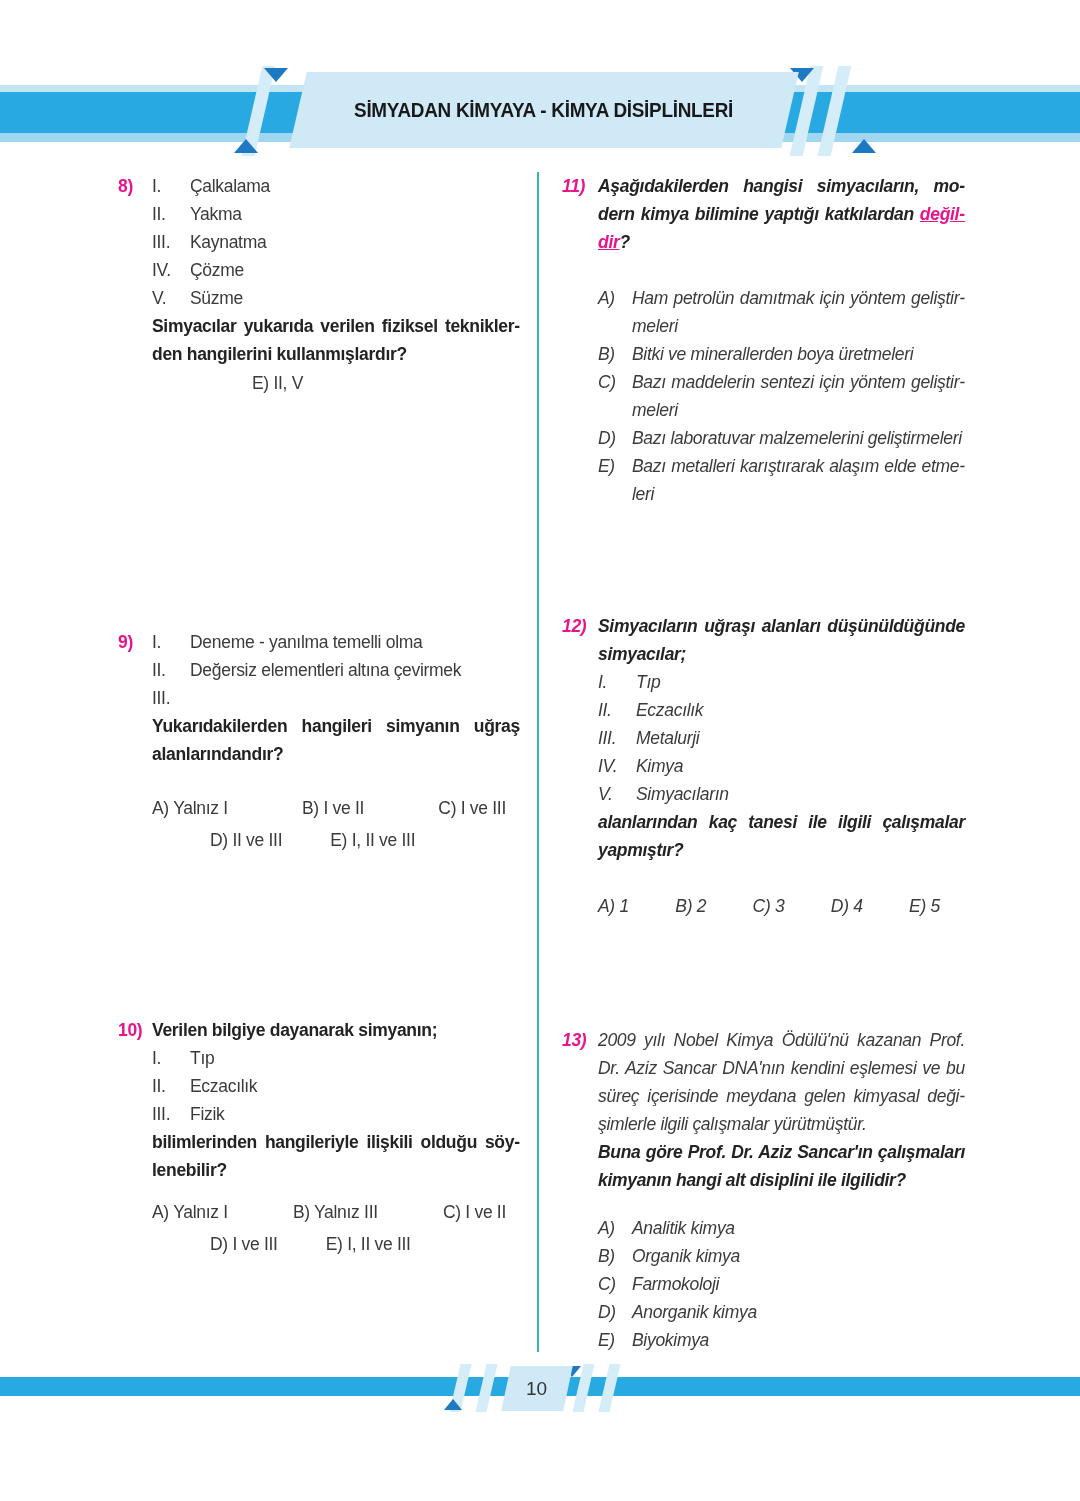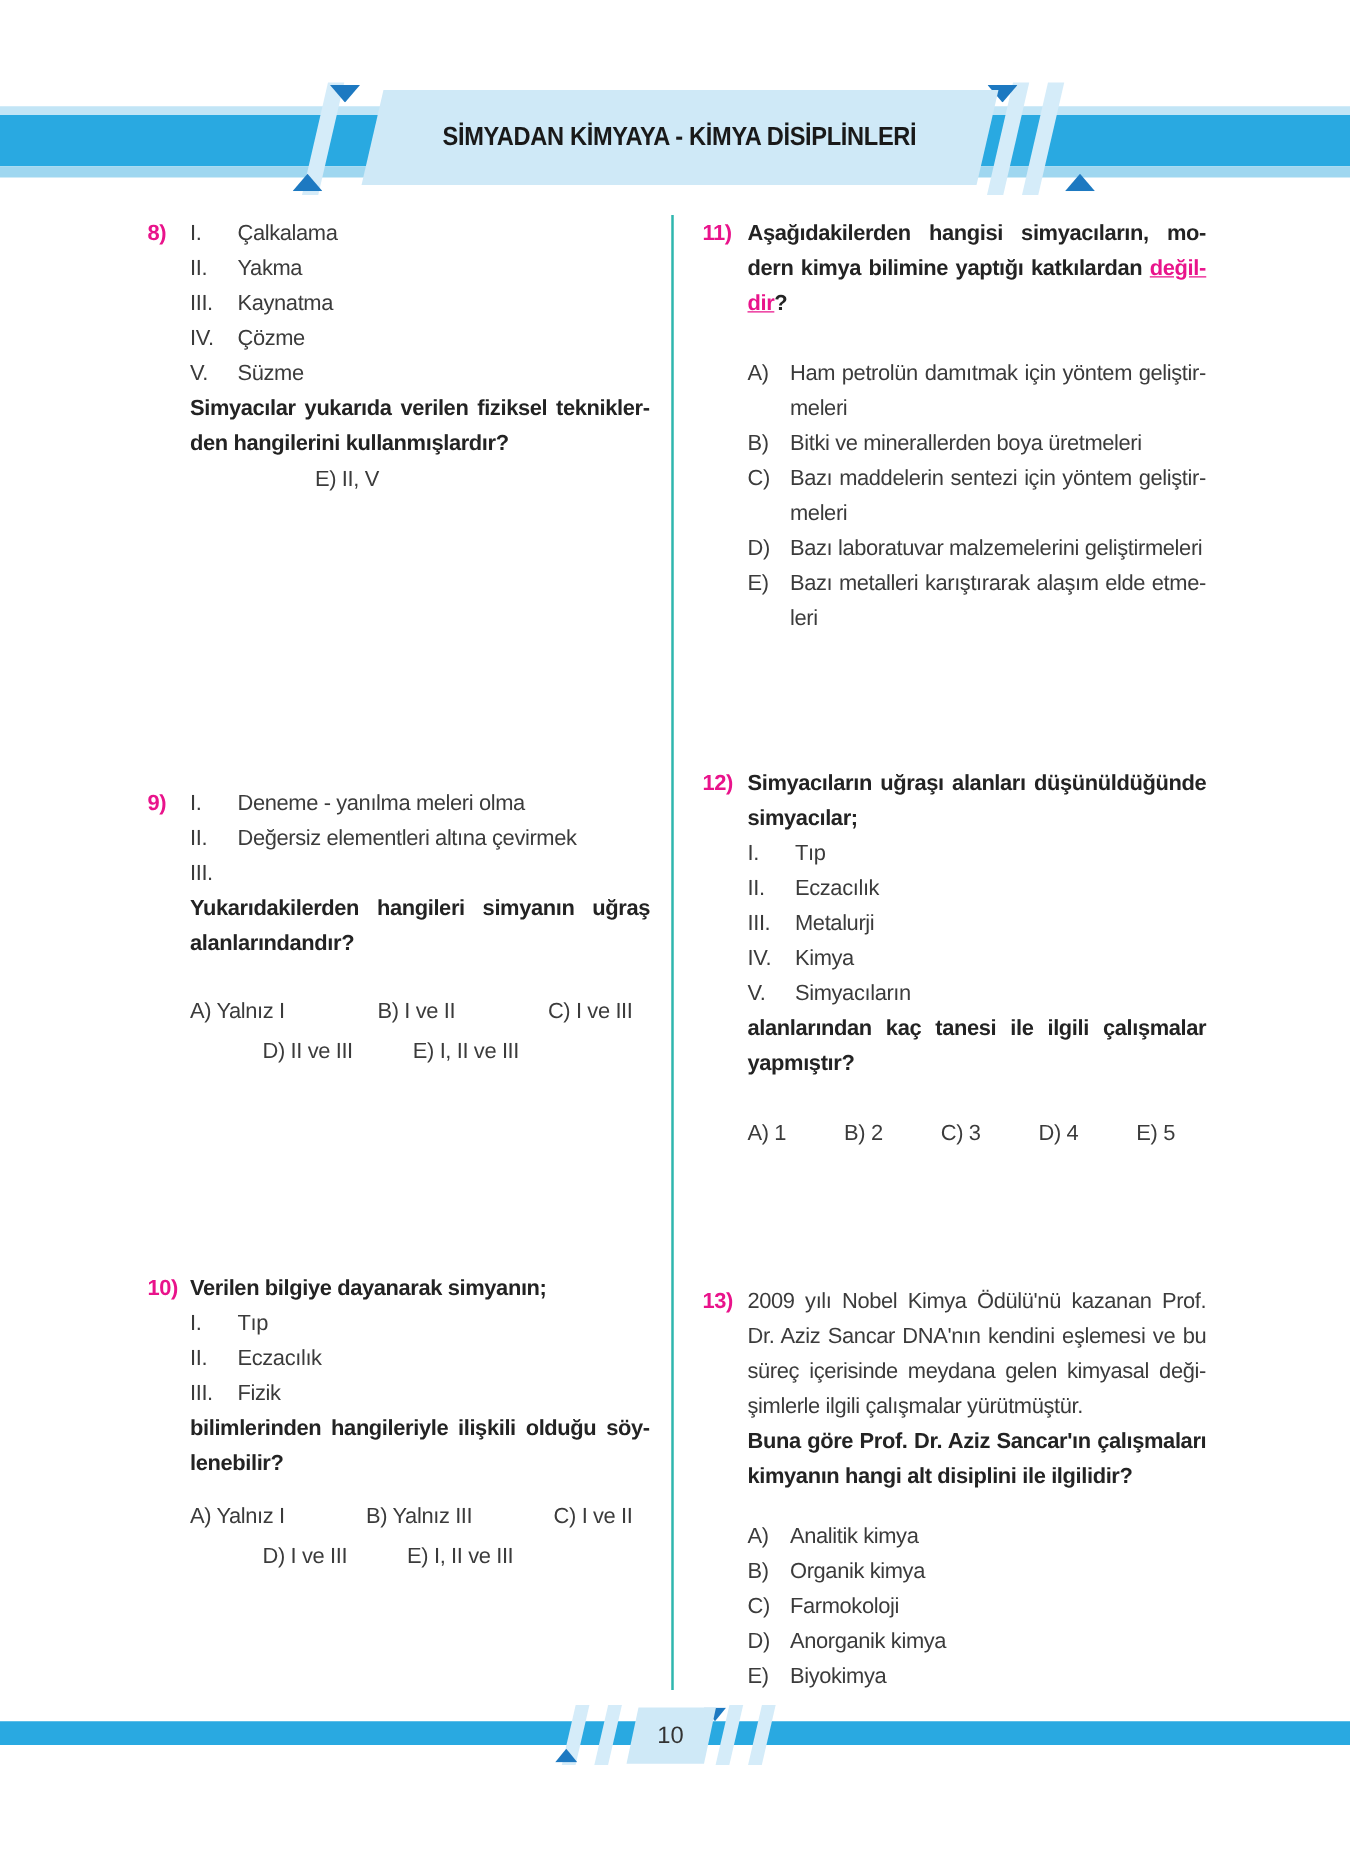--- a/index.html
+++ b/index.html
@@ -25,21 +25,21 @@
                  transform:skewX(-13deg); display:flex; align-items:center; justify-content:center; }
   .title-text { transform:skewX(13deg) scaleX(0.9); font-weight:bold; font-size:21px; letter-spacing:-0.3px;
                 color:#191919; white-space:nowrap; }
 
   
   .divider { position:absolute; left:537px; top:172px; width:2px; height:1180px; background:#2fb6ae; }
 
   
   .q { position:absolute; font-size:17.5px; line-height:28px; letter-spacing:-0.3px; color:#3b3b3b; }
   .q-left  { left:118px; width:402px; padding-left:34px; }
-  .q-right { left:562px; width:403px; padding-left:36px; }
+  .q-right { left:562px; width:403px; padding-left:36px;font-style:italic; }
   .qnum { position:absolute; left:0; top:0; color:#e9138b; font-weight:bold; }
   .ritem { display:flex; }
   .rn { flex:0 0 38px; }
   .rt { flex:1; text-align:justify; }
   .stem { font-weight:bold; color:#232323; text-align:justify; }
   .para { text-align:justify; }
   .hl { color:#e9138b; text-decoration:underline; font-weight:bold; }
 
   .opts2 { margin-top:24px; display:grid; grid-template-columns:1fr 1fr; line-height:30px; }
   .optE  { margin-left:100px; line-height:30px; }
@@ -109,21 +109,21 @@
         <span class="rt">Süzme</span>
       </div>
       <p class="stem">Simyacılar yukarıda verilen fiziksel teknikler­den hangilerini kullanmışlardır?</p>
       <div class="optE">E) II, V</div>
     </section>
 
     <section class="q q-left" style="top:628px">
       <span class="qnum">9)</span>
       <div class="ritem">
         <span class="rn">I.</span>
-        <span class="rt">Deneme - yanılma meleri olma</span>
+        <span class="rt">Deneme - yanılma temelli olma</span>
       </div>
       <div class="ritem">
         <span class="rn">II.</span>
         <span class="rt">Değersiz elementleri altına çevirmek</span>
       </div>
       <div class="ritem">
         <span class="rn">III.</span>
       </div>
       <p class="stem">Yukarıdakilerden hangileri simyanın uğraş alanlarındandır?</p>
       <div class="optrow1">

